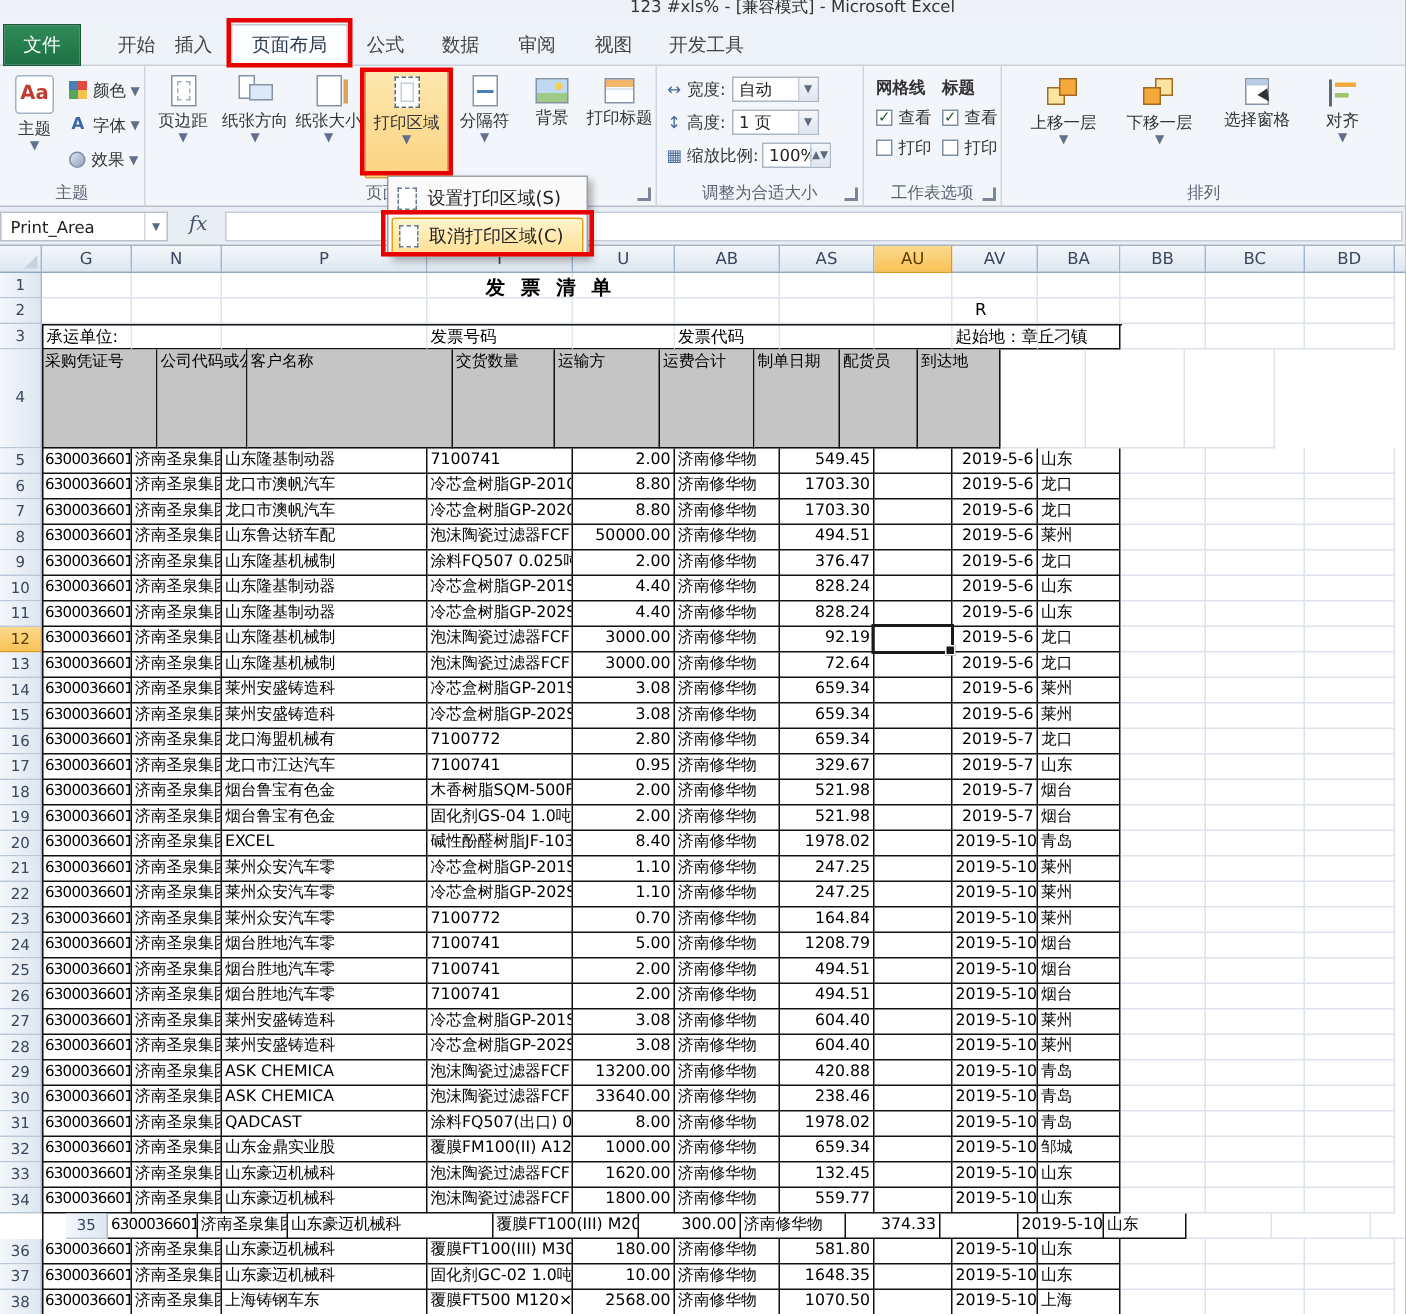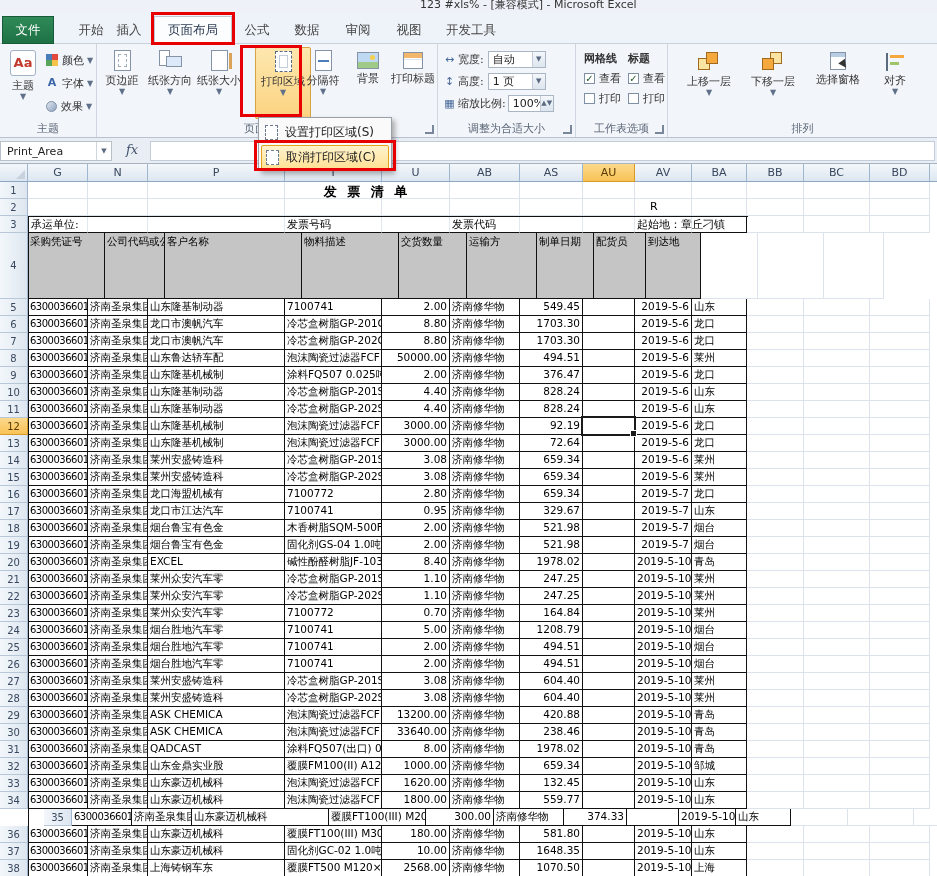--- a/index.html
+++ b/index.html
@@ -21,21 +21,21 @@
   
   .ribbon{position:absolute;left:0;top:44px;width:937px;height:94px;background:#f2f5f9;border-bottom:1px solid #b9c2ce;}
   .rgroup{position:absolute;top:0;height:93px;border-right:1px solid #cfd6e0;}
   .rgroup .glabel{position:absolute;bottom:1px;left:0;right:0;text-align:center;font-size:11px;color:#5a6576;white-space:nowrap;}
   .dlg{position:absolute;right:3px;bottom:3px;width:9px;height:9px;border-right:2px solid #7a8699;border-bottom:2px solid #7a8699;}
 
   .bigbtn{position:absolute;top:3px;height:72px;display:flex;flex-direction:column;align-items:center;
           font-size:11px;color:#333;padding-top:3px;}
   .bigbtn .lbl{margin-top:2px;white-space:nowrap;}
   .bigbtn .arr{font-size:8px;color:#60708a;line-height:7px;}
-  .bigbtn.active-btn{background:linear-gradient(#fde7ae,#fbd381);border:1px solid #d6a345;border-radius:2px;margin-left:12px;}
+  .bigbtn.active-btn{background:linear-gradient(#fde7ae,#fbd381);border:1px solid #d6a345;border-radius:2px;}
 
   .smallrow{position:absolute;height:20px;display:flex;align-items:center;font-size:11px;color:#333;}
   .smallrow .arr{font-size:8px;color:#60708a;margin-left:3px;}
 
   
   .pg{width:17px;height:21px;background:#fff;border:1px solid #8593a6;position:relative;}
   .pg.m::after{content:"";position:absolute;inset:3px;border:1px dashed #a0aec0;}
   .pg.pa{border:1px dashed #55687f;}
   .pg.pa::after{content:"";position:absolute;inset:3px;border:1px solid #c4cedb;}
   .pg.br::after{content:"";position:absolute;left:2px;right:2px;top:9px;border-top:2px dashed #4a7ebb;}
@@ -393,23 +393,23 @@
           <div class="cell r3-cell r3-last" style="width: 55px;"></div>
           <div class="cell light-cell" style="width: 57px;"></div>
           <div class="cell light-cell" style="width: 66px;"></div>
           <div class="cell light-cell" style="width: 60px;"></div>
         </div>
         <div class="grid-row" style="height: 66px;">
           <div class="row-hdr" style="width: 28px;">4</div>
           <div class="cell th-cell" style="width: 77px;">采购凭证号</div>
           <div class="cell th-cell" style="width: 60px;">公司代码或公</div>
           <div class="cell th-cell" style="width: 137px;">客户名称</div>
-          <div class="cell th-cell" style="width: 97px;">物料描述</div>
           <div class="cell th-cell" style="width: 68px;">交货数量</div>
           <div class="cell th-cell" style="width: 70px;">运输方</div>
+          <div class="cell th-cell" style="width: 63px;">运费合计</div>
           <div class="cell th-cell" style="width: 57px;">制单日期</div>
           <div class="cell th-cell" style="width: 52px;">配货员</div>
           <div class="cell th-cell" style="width: 55px;">到达地</div>
           <div class="cell light-cell" style="width: 57px;"></div>
           <div class="cell light-cell" style="width: 66px;"></div>
           <div class="cell light-cell" style="width: 60px;"></div>
         </div>
         <div class="grid-row" style="height: 17px;">
           <div class="row-hdr" style="width: 28px;">5</div>
           <div class="cell black-cell tight" style="width: 60px;">6300036601</div>

